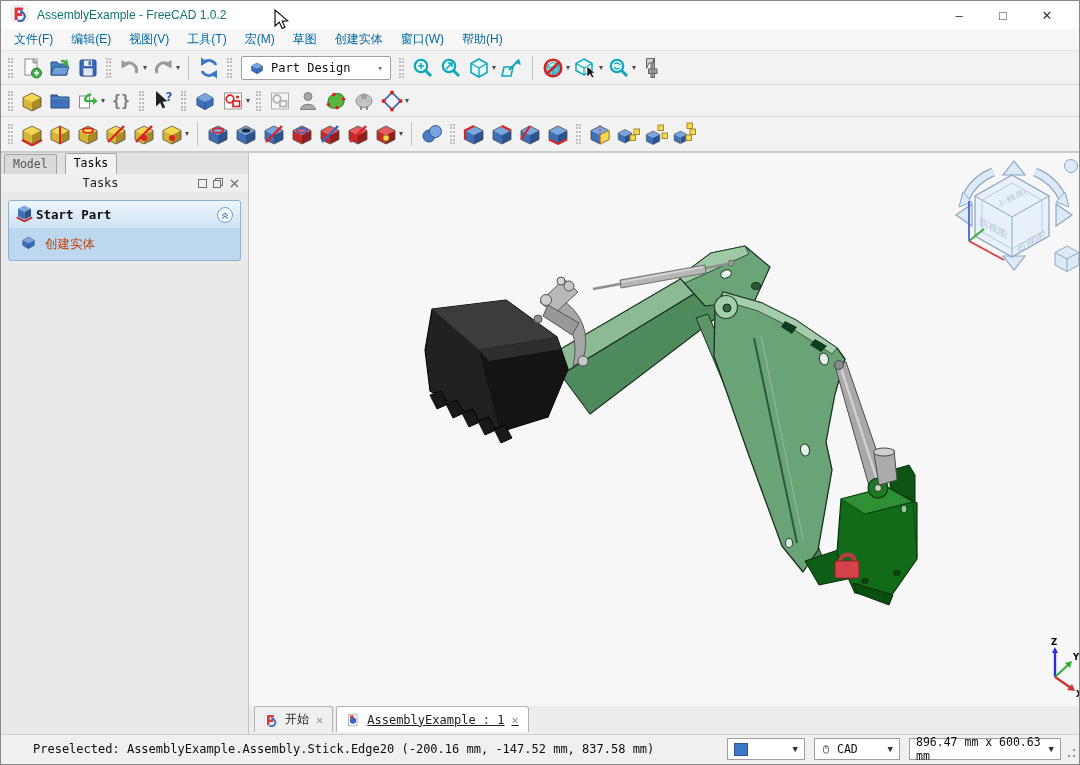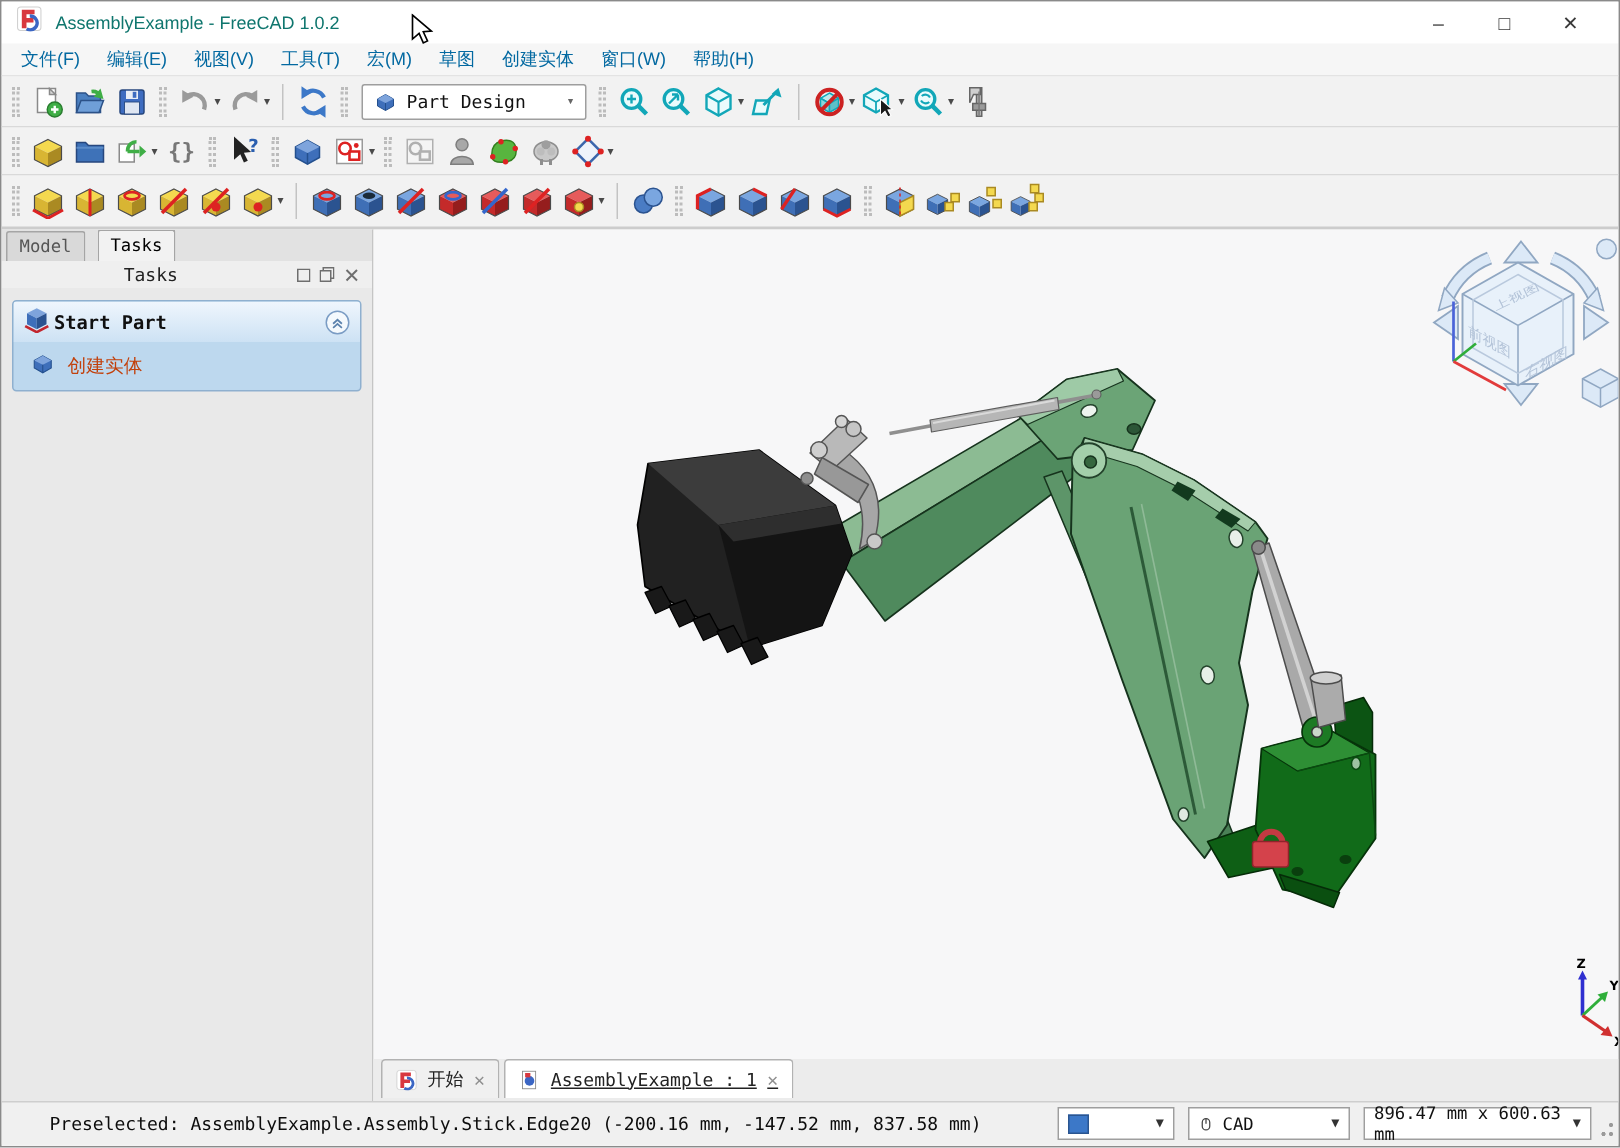--- a/index.html
+++ b/index.html
@@ -767,21 +767,21 @@
       </div>
     </div>
   </div>
 
   <div class="statusbar">
     <span class="status-msg">Preselected: AssemblyExample.Assembly.Stick.Edge20 (-200.16 mm, -147.52 mm, 837.58 mm)</span>
     <div class="scombo" style="width:78px">
       <span class="swatch"></span>
       <span class="caret">▼</span>
     </div>
-    <div class="scombo" style="width:108px">
+    <div class="scombo" style="width:86px">
       <svg width="10" height="15" viewBox="0 0 24 24">
           <rect x="6" y="3" width="12" height="18" rx="6" fill="none" stroke="#444" stroke-width="2"></rect>
           <line x1="12" y1="3" x2="12" y2="11" stroke="#444" stroke-width="2"></line>
         </svg>
       <span>CAD</span>
       <span class="caret">▼</span>
     </div>
     <div class="scombo" style="width:152px">
       <span>896.47 mm x 600.63 mm</span>
       <span class="caret">▼</span>

